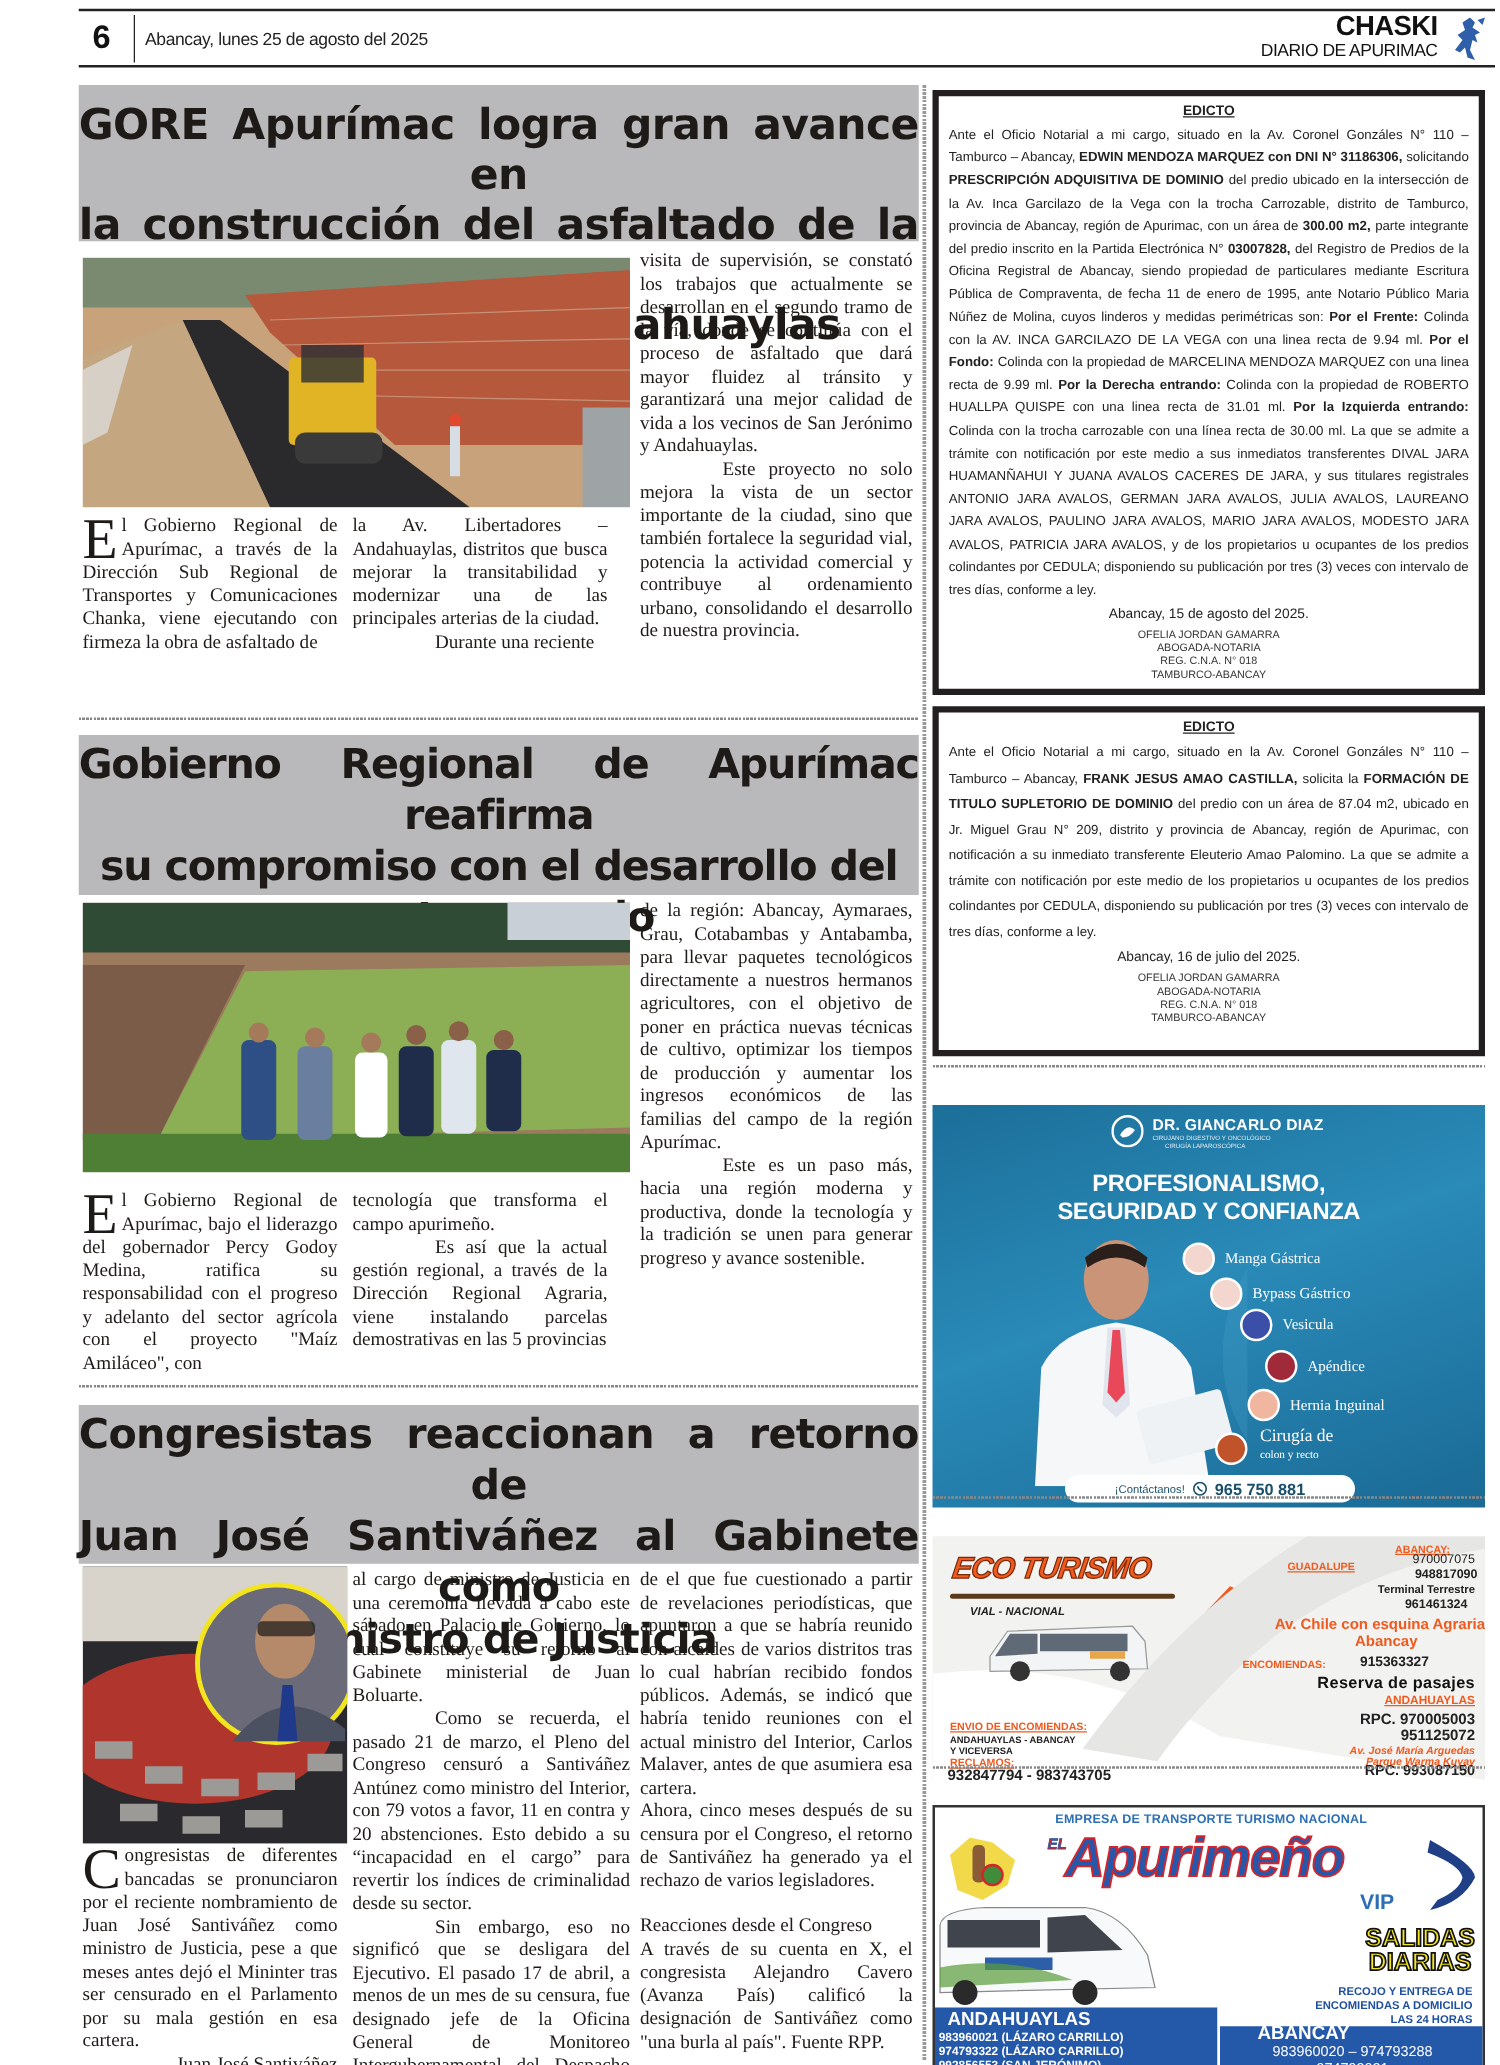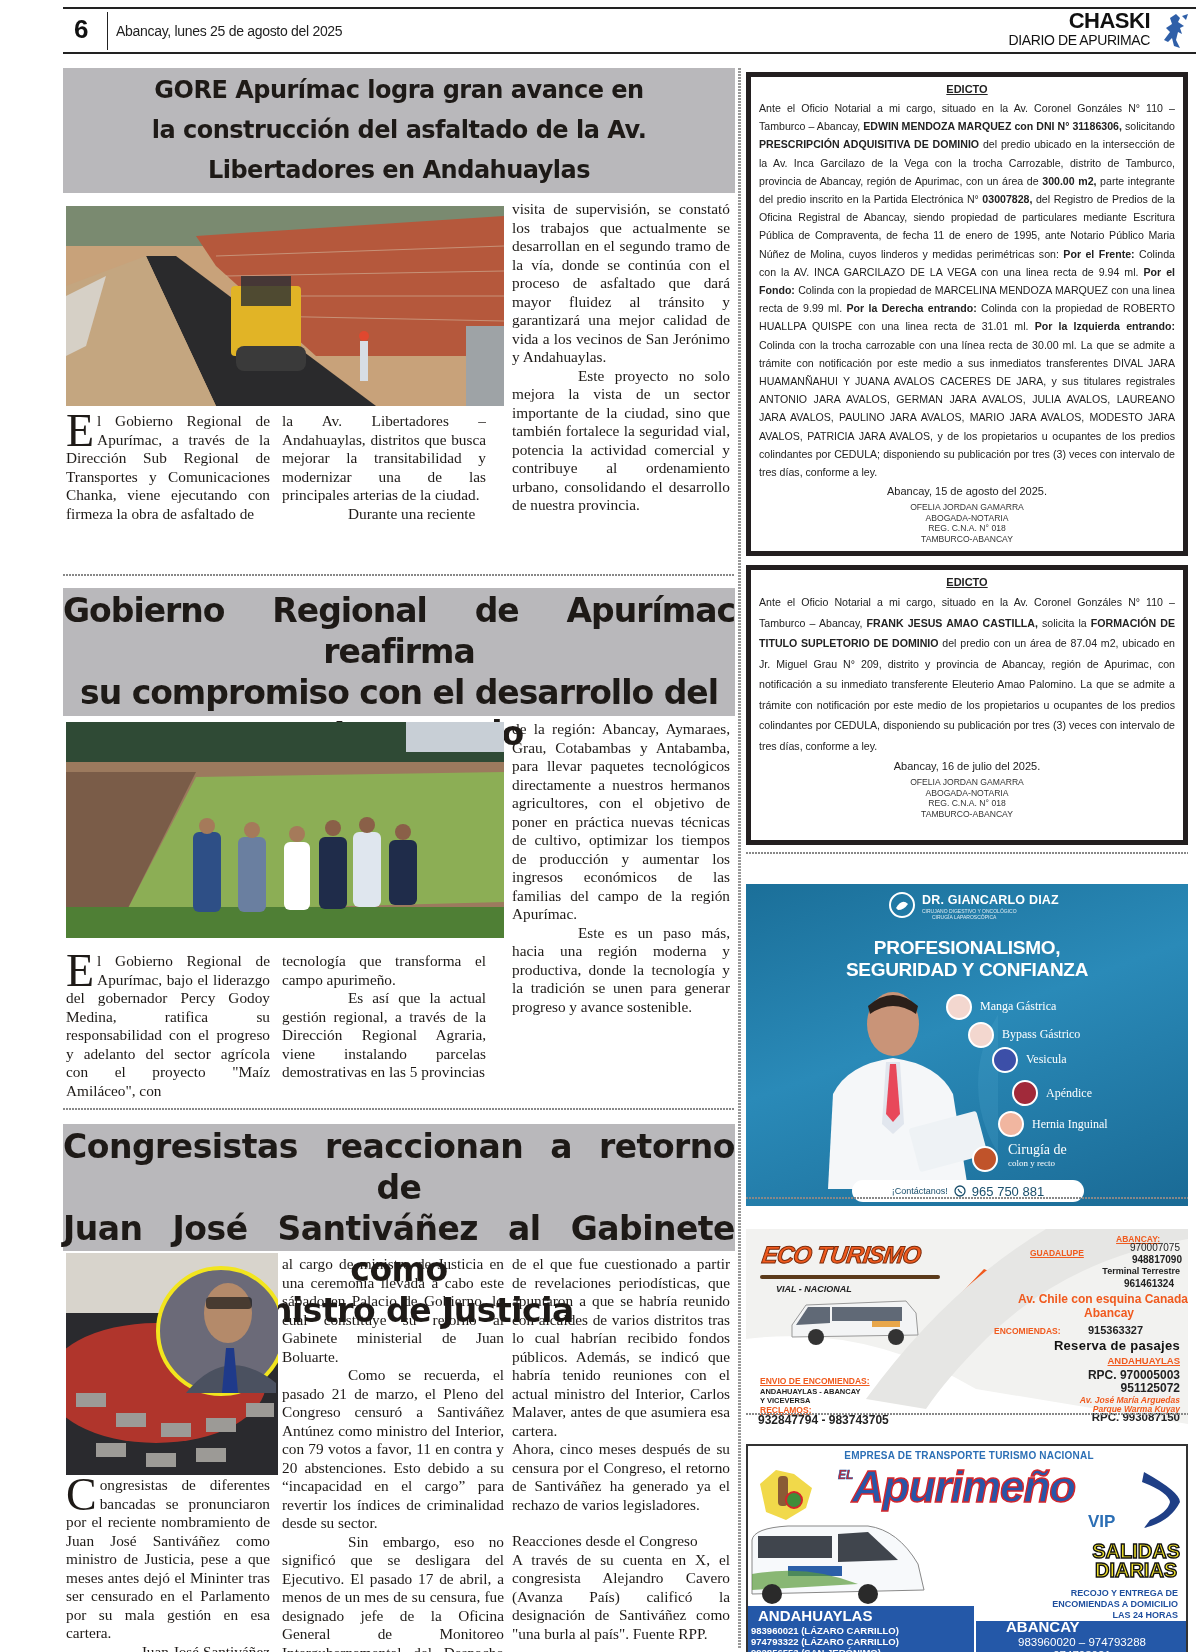--- a/index.html
+++ b/index.html
@@ -20,21 +20,21 @@
   
   .col-sep { position: absolute; left: 738px; top: 68px; width: 3px; height: 1580px;
     background: repeating-linear-gradient(to bottom, #999 0 2px, transparent 2px 3px); }
   .h-sep { position: absolute; height: 2px;
     background: repeating-linear-gradient(to right, #888 0 2px, transparent 2px 3px); }
 
   .headline { position: absolute; left: 63px; width: 672px; background: #b9b8bb;
     font-family: "DejaVu Sans", sans-serif; font-weight: bold; color: #1e1a17;
     text-align: justify; text-align-last: center; letter-spacing: -0.5px; }
   .headline span { display: block; }
-  .h1 { top: 68px; height: 125px; font-size: 24px; line-height: 40px; padding-top: 2px; }
+  .h1 { top: 68px; height: 125px; font-size: 34px; line-height: 40px; padding-top: 12px; }
   .h2 { top: 588px; height: 128px; font-size: 33px; line-height: 41px; padding-top: 2px; letter-spacing: -1px; }
   .h3 { top: 1124px; height: 127px; font-size: 33px; line-height: 41px; padding-top: 2px; }
 
   .photo { position: absolute; overflow: hidden; }
   .body-col { position: absolute; font-size: 15.3px; line-height: 18.5px; text-align: justify; hyphens: auto; color: #1e1a17; }
   .body-col p { margin: 0; }
   .body-col p.indent { text-indent: 66px; }
   .dropcap { float: left; font-size: 46px; line-height: 36px; padding-right: 3px; margin-top: 1px; }
 
   
@@ -262,21 +262,21 @@
     <div style="position:absolute;left:226px;top:262px;width:26px;height:26px;border-radius:50%;background:#c0532a;border:2px solid #fff;"></div>
     <div style="position:absolute;left:262px;top:258px;font-family:'Liberation Serif',serif;font-size:14px;white-space:nowrap;">Cirugía de</div>
     <div style="position:absolute;left:262px;top:274px;font-family:'Liberation Serif',serif;font-size:9px;white-space:nowrap;">colon y recto</div>
   </div>
   <div style="position:absolute;left:106px;top:296px;width:232px;height:22px;border-radius:11px;background:#fff;color:#1a4f6c;display:flex;align-items:center;justify-content:center;gap:6px;">
     <span style="font-size:9px;">¡Contáctanos!</span>
     <svg width="12" height="12" viewBox="0 0 12 12">
         <circle cx="6" cy="6" r="5" fill="none" stroke="#1a4f6c" stroke-width="1.3"></circle>
         <path d="M4 4 Q5 7 8 8" stroke="#1a4f6c" stroke-width="1.2" fill="none"></path>
       </svg>
-    <span style="font-weight:normal;font-size:13px;">965 750 881</span>
+    <span style="font-weight:bold;font-size:13px;">965 750 881</span>
   </div>
 </div>
 
 <div class="h-sep" style="left:746px; top:1197px; width:442px;"></div>
 
 <div class="ad ad-eco" style="font-family:'Liberation Sans',sans-serif;">
   <svg style="position:absolute;left:0;top:0;" width="442" height="195" viewBox="0 0 442 195">
     <path d="M0 110 Q120 95 230 160 L442 195 L0 195 Z" fill="#ffffff"></path>
     <path d="M150 160 Q200 90 250 45 L238 40 Q190 90 140 150 Z" fill="#f05a1e"></path>
     <path d="M120 170 Q200 60 300 0 L442 0 L442 10 Q320 30 240 110 Q200 150 180 180 Z" fill="#e6e6e4"></path>
@@ -297,21 +297,21 @@
   <div style="position:absolute;left:14px;top:167px;font-weight:bold;font-size:7.5px;color:#222;">Y VICEVERSA</div>
   <div style="position:absolute;left:14px;top:176px;font-weight:bold;font-size:8.5px;color:#f05a1e;text-decoration:underline;">RECLAMOS:</div>
   <div style="position:absolute;left:12px;top:184px;font-weight:bold;font-size:12px;color:#222;">932847794 - 983743705</div>
 
   <div style="position:absolute;right:28px;top:5px;font-weight:bold;font-size:8.5px;color:#f05a1e;text-decoration:underline;">ABANCAY:</div>
   <div style="position:absolute;left:284px;top:19px;font-weight:bold;font-size:8.5px;color:#f05a1e;text-decoration:underline;">GUADALUPE</div>
   <div style="position:absolute;right:8px;top:13px;font-weight:normal;font-size:10px;color:#222;">970007075</div>
   <div style="position:absolute;right:6px;top:25px;font-weight:bold;font-size:10px;color:#222;">948817090</div>
   <div style="position:absolute;right:8px;top:37px;font-weight:bold;font-size:9px;color:#222;">Terminal Terrestre</div>
   <div style="position:absolute;right:14px;top:49px;font-weight:bold;font-size:10px;color:#222;">961461324</div>
-  <div style="position:absolute;right:0;top:63px;font-weight:bold;font-size:12px;color:#f05a1e;white-space:nowrap;">Av. Chile con esquina Canada</div>
+  <div style="position:absolute;right:0;top:63px;font-weight:bold;font-size:12px;color:#f05a1e;white-space:nowrap;">Av. Chile con esquina Agraria</div>
   <div style="position:absolute;right:54px;top:77px;font-weight:bold;font-size:12px;color:#f05a1e;">Abancay</div>
   <div style="position:absolute;left:248px;top:97px;font-weight:bold;font-size:8.5px;color:#f05a1e;">ENCOMIENDAS:</div>
   <div style="position:absolute;left:342px;top:95px;font-weight:bold;font-size:11px;color:#222;">915363327</div>
   <div style="position:absolute;right:8px;top:109px;font-weight:bold;font-size:13px;color:#111;letter-spacing:0.3px;">Reserva de pasajes</div>
   <div style="position:absolute;right:8px;top:126px;font-weight:bold;font-size:9.5px;color:#f05a1e;text-decoration:underline;">ANDAHUAYLAS</div>
   <div style="position:absolute;right:8px;top:139px;font-weight:bold;font-size:12px;color:#222;">RPC. 970005003</div>
   <div style="position:absolute;right:8px;top:152px;font-weight:bold;font-size:12px;color:#222;">951125072</div>
   <div style="position:absolute;right:8px;top:166px;font:italic bold 8.5px 'Liberation Sans',sans-serif;color:#f05a1e;">Av. José María Arguedas</div>
   <div style="position:absolute;right:8px;top:175px;font:italic bold 8.5px 'Liberation Sans',sans-serif;color:#f05a1e;">Parque Warma Kuyay</div>
   <div style="position:absolute;right:8px;top:182px;font-weight:bold;font-size:11.5px;color:#222;">RPC. 993087150</div>

